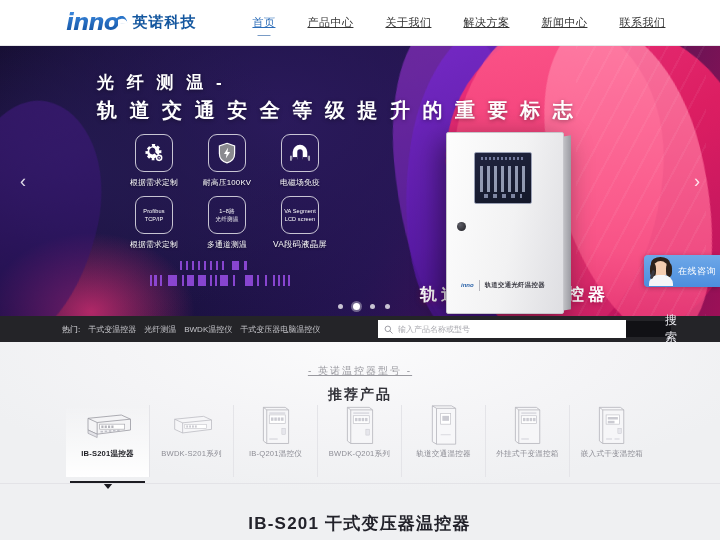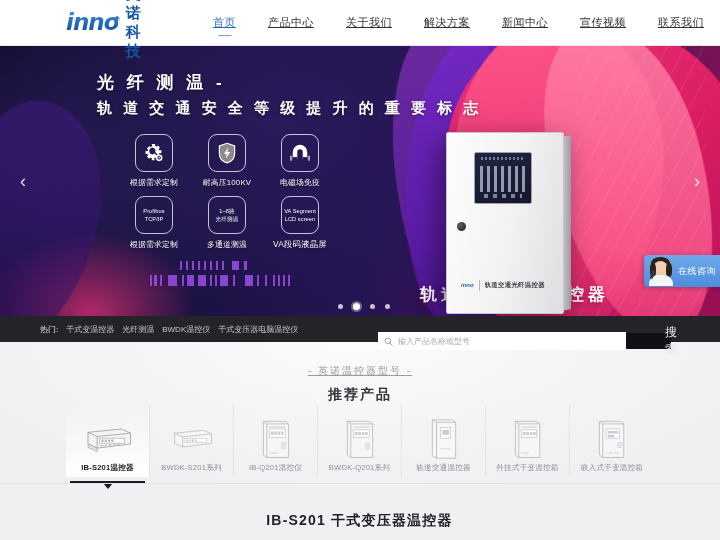--- a/index.html
+++ b/index.html
@@ -97,21 +97,21 @@
   .hero-inner { position: relative; z-index: 5; height: 100%; }
 
   .hero-title {
     position: absolute; left: 97px; top: 28px;
     color: #fff; font-size: 17px; font-weight: 700;
     letter-spacing: 4px; line-height: 1;
     text-shadow: 0 1px 4px rgba(0,0,0,.4);
   }
   .hero-sub {
     position: absolute; left: 97px; top: 54px;
-    color: #fff; font-size: 15px; font-weight: 700;
+    color: #fff; font-size: 20px; font-weight: 700;
     letter-spacing: 3.5px; line-height: 1;
     text-shadow: 0 1px 4px rgba(0,0,0,.4);
   }
 
   .feature-grid {
     position: absolute; left: 124px; top: 88px;
     display: grid; grid-template-columns: repeat(3, 65px);
     gap: 8px 8px;
   }
   .feat { width: 60px; text-align: center; }
@@ -223,26 +223,26 @@
   .ca-mic  { position:absolute; left:4px; top:14px; width:3px; height:9px; border-radius:2px; background:#3a3a42; transform: rotate(18deg); }
   .chat-label { font-size: 9px; color: #fff; letter-spacing: .5px; white-space: nowrap; }
 
   
   .searchbar {
     position: relative; height: 26px; background: #242428;
     display: flex; align-items: center; z-index: 20;
   }
   .hot {
     display: flex; align-items: center; gap: 8px;
-    margin-left: 40px; font-size: 8px; color: #cfcfd3; white-space: nowrap;
+    margin-left: 62px; font-size: 8px; color: #cfcfd3; white-space: nowrap;
   }
   .hot-label { color: #e4e4e8; }
   .hot-kw { color: #c6c6cb; cursor: pointer; }
   .search-wrap {
-    position: absolute; left: 378px; top: 16px;
+    position: absolute; left: 378px; top: 4px;
     display: flex; align-items: center; border-radius: 7px;
   }
   .search-box {
     width: 248px; height: 18px; background: #fff;
     display: flex; align-items: center; padding: 0 6px; gap: 5px;
   }
   .search-input {
     border: none; outline: none; flex: 1;
     font-size: 8px; color: #333;
     font-family: "Liberation Sans", sans-serif;
@@ -272,21 +272,21 @@
     text-align: center; margin-top: 8px;
     font-size: 14px; color: #33333a; font-weight: 700; letter-spacing: 2px;
   }
 
   .tabs {
     position: absolute; top: 63px; left: 0; right: 0;
     display: flex; justify-content: center; align-items: flex-end;
   }
   .tab {
     width: 84px; height: 72px;
-    display: flex; flex-direction: column; align-items: center; justify-content: flex-end;
+    display: flex; flex-direction: column; align-items: center; 
     position: relative; cursor: pointer; padding-bottom: 4px;
     border-right: 1px solid #e4e4e8;
   }
   .tab:last-child { border-right: none; }
   .tab.active { background: linear-gradient(180deg, rgba(255,255,255,0) 0%, #ffffff 100%); }
   .tab-thumb {
     height: 40px; width: 58px; display: flex; align-items: center; justify-content: center;
     margin-bottom: 4px;
   }
   .tab-label {
@@ -302,21 +302,21 @@
     width: 0; height: 0; border-left: 5px solid transparent; border-right: 5px solid transparent;
     border-top: 6px solid #1c1c22;
   }
 
   .tabs-rule {
     position: absolute; top: 141px; left: 0; right: 0; height: 1px; background: #e3e3e7;
   }
 
   .prod-name {
     position: absolute; top: 512px; left: 0; right: 1px;
-    text-align: center; font-size: 14px; font-weight: 700;
+    text-align: center; font-size: 17px; font-weight: 700;
     color: #22222a; letter-spacing: 1.2px;
   }
 
   svg { display: block; }
 </style>
 </head>
 <body>
 
 <div class="page">
 
@@ -325,21 +325,20 @@
       <div class="logo-inno">inno</div>
       <div class="logo-swoosh"></div>
       <div class="logo-cn">英诺科技</div>
     </div>
     <div class="nav">
       <div class="nav-item active">首页</div>
       <div class="nav-item">产品中心</div>
       <div class="nav-item">关于我们</div>
       <div class="nav-item">解决方案</div>
       <div class="nav-item">新闻中心</div>
-      <div class="nav-item">宣传视频</div>
       <div class="nav-item">联系我们</div>
     </div>
   </div>
 
   <div class="hero">
     <div class="hero-bg">
       <div class="bg-dark"></div>
       <div class="glow-pink"></div>
       <div class="wave w6"></div>
       <div class="wave w5"></div>

